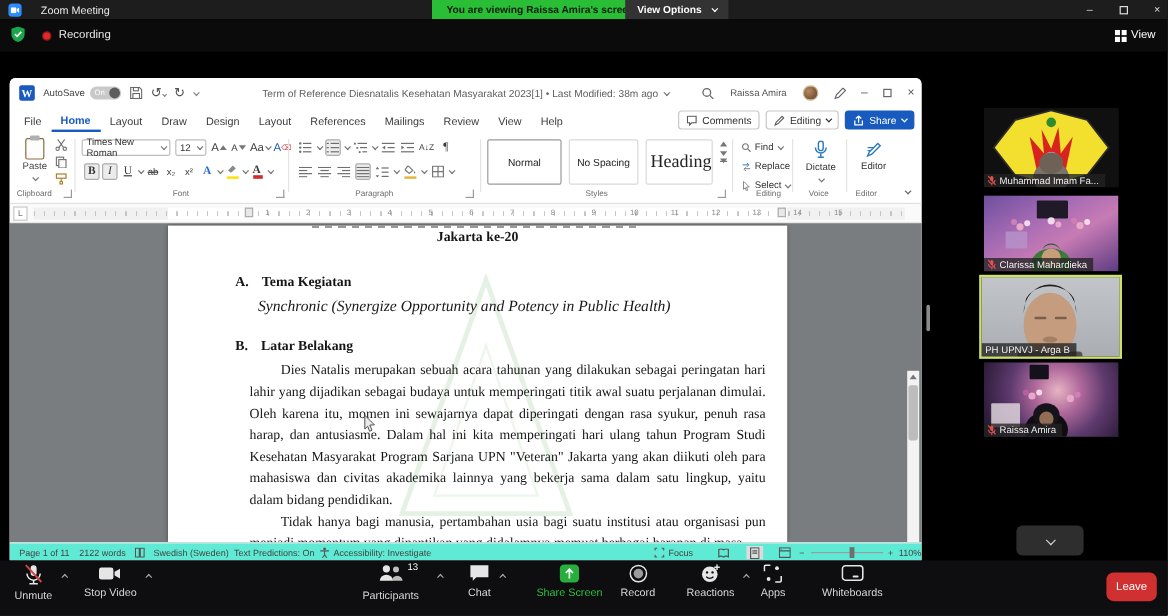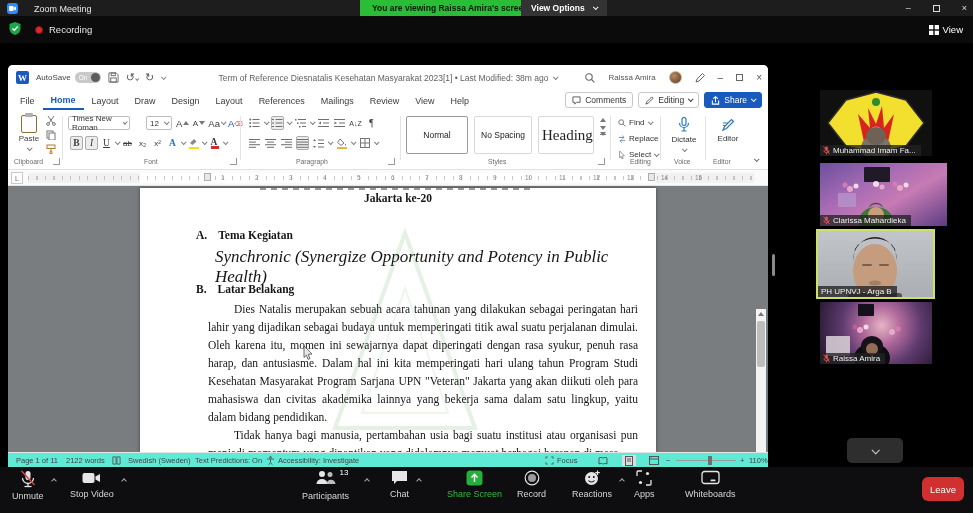--- a/index.html
+++ b/index.html
@@ -89,21 +89,21 @@
   .indent-marker { position:absolute; top:3px; width:7px; height:8px; background:#e8e8e8; border:1px solid #adadad; }
 
   .w-doc { position:absolute; left:0; top:121px; width:760px; height:266px; background:#7a7d80; overflow:hidden; }
   .page { position:absolute; left:132px; top:2px; width:516px; height:264px; background:#fff;
           box-shadow:0 0 4px rgba(0,0,0,.45); overflow:hidden;
           font-family:"Liberation Serif", serif; color:#161616; }
   .clipped-line { position:absolute; left:120px; top:0; width:270px; height:2px;
                   background:repeating-linear-gradient(90deg,#555 0 6px,transparent 6px 11px); opacity:.6; }
   .d-heading { position:absolute; left:0; top:4px; width:100%; text-align:center; font-weight:bold; font-size:11.5px; }
   .d-sec { position:absolute; left:56px; font-weight:bold; font-size:11.5px; display:flex; gap:11px; }
-  .d-theme { position:absolute; left:75px; font-style:italic; font-size:17px; }
+  .d-theme { position:absolute; left:75px; font-style:italic; font-size:13px; }
   .d-body { position:absolute; left:68px; top:112px; width:430px; font-size:11.5px; line-height:18px; text-align:justify; }
   .d-body p { text-indent:26px; }
   .watermark { position:absolute; left:190px; top:40px; opacity:.28; }
   .cursor { position:absolute; left:163px; top:158px; }
   .v-scroll { position:absolute; right:2px; top:123px; width:10px; height:262px; background:#f3f3f3; }
   .v-thumb { position:absolute; left:1px; top:12px; width:8px; height:46px; background:#bdbdbd; border-radius:2px; }
 
   .w-status { position:absolute; left:0; top:387px; width:760px; height:15px; background:#5eead4; border-top:1px solid #e3e3e3;
               font-size:7.5px; color:#444; }
   .st { position:absolute; top:3px; white-space:nowrap; cursor:pointer; }
@@ -285,21 +285,21 @@
           </svg>
         <svg width="10" height="10" viewBox="0 0 10 10">
             <rect x="1" y="1" width="8" height="3.5" fill="none" stroke="#b07c2a"></rect>
             <path d="M5 4.5 V7 L4 7.5 V9.5 H6 V7.5 L5 7" stroke="#b07c2a" fill="none"></path>
           </svg>
       </div>
       <span class="rg-label" style="left:6px">Clipboard</span>
       <span class="launcher" style="left:45px"></span>
       <div class="rg-divider" style="left:54px"></div>
 
-      <div class="combo" style="position:absolute;left:60px;top:4px;width:62px">
+      <div class="combo" style="position:absolute;left:60px;top:4px;width:74px">
         <span>Times New Roman</span>
           <span class="cvd" style="color:#777"></span>
       </div>
       <div class="combo" style="position:absolute;left:138px;top:4px;width:26px">
         <span>12</span>
           <span class="cvd" style="color:#777"></span>
       </div>
       <div class="a" style="left:168px;top:4px;display:flex;gap:3px;align-items:center">
         <span class="fbtn">A<span class="tri-u" style="margin-left:1px"></span></span>
         <span class="fbtn" style="font-size:8px">A<span class="tri-d" style="margin-left:1px"></span></span>
@@ -631,21 +631,21 @@
     <div class="tile-label">
       <svg width="7" height="9" viewBox="0 0 8 10">
           <rect x="2.5" y="0.5" width="3" height="5" rx="1.5" fill="#e05050"></rect>
           <path d="M1 4.5 a3 3 0 0 0 6 0 M4 7.5 V9.5" stroke="#e05050" fill="none"></path>
           <line x1="0.5" y1="0.5" x2="7.5" y2="9" stroke="#e05050" stroke-width="1.1"></line>
         </svg>
       <span>Muhammad Imam Fa...</span>
     </div>
   </div>
 
-  <div class="tile" style="left:820px;top:163px;width:127px;height:63px">
+  <div class="tile" style="left:820px;top:163px;width:112px;height:63px">
     <div class="tile-bg t2">
       <svg width="112" height="63" viewBox="0 0 112 63">
         <rect x="44" y="4" width="26" height="15" rx="1" fill="#201a28"></rect>
         <circle cx="30" cy="26" r="3" fill="#e8a9c9"></circle>
           <circle cx="36" cy="23" r="2.5" fill="#f3d9ea"></circle>
           <circle cx="25" cy="22" r="2.5" fill="#cf7fb4"></circle>
         <circle cx="80" cy="25" r="3" fill="#e8a9c9"></circle>
           <circle cx="86" cy="22" r="2.5" fill="#f3d9ea"></circle>
           <circle cx="75" cy="21" r="2.5" fill="#cf7fb4"></circle>
         <circle cx="56" cy="21" r="3" fill="#f3d9ea"></circle>

